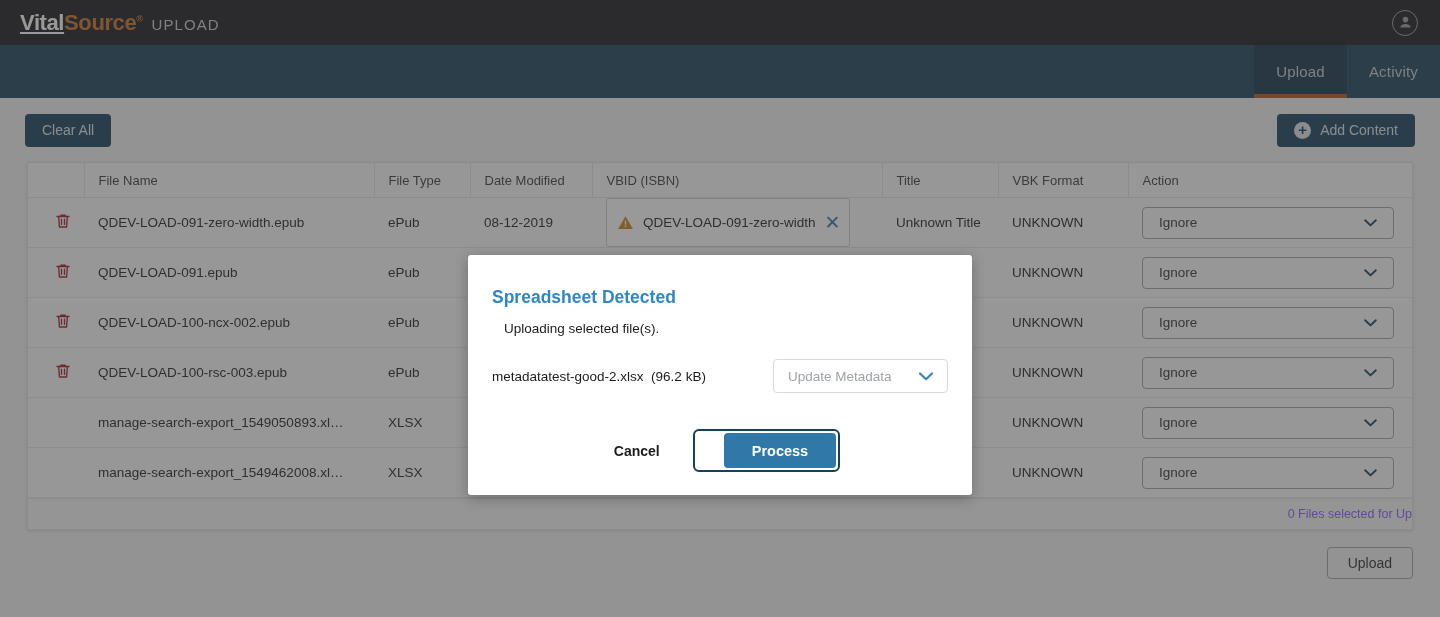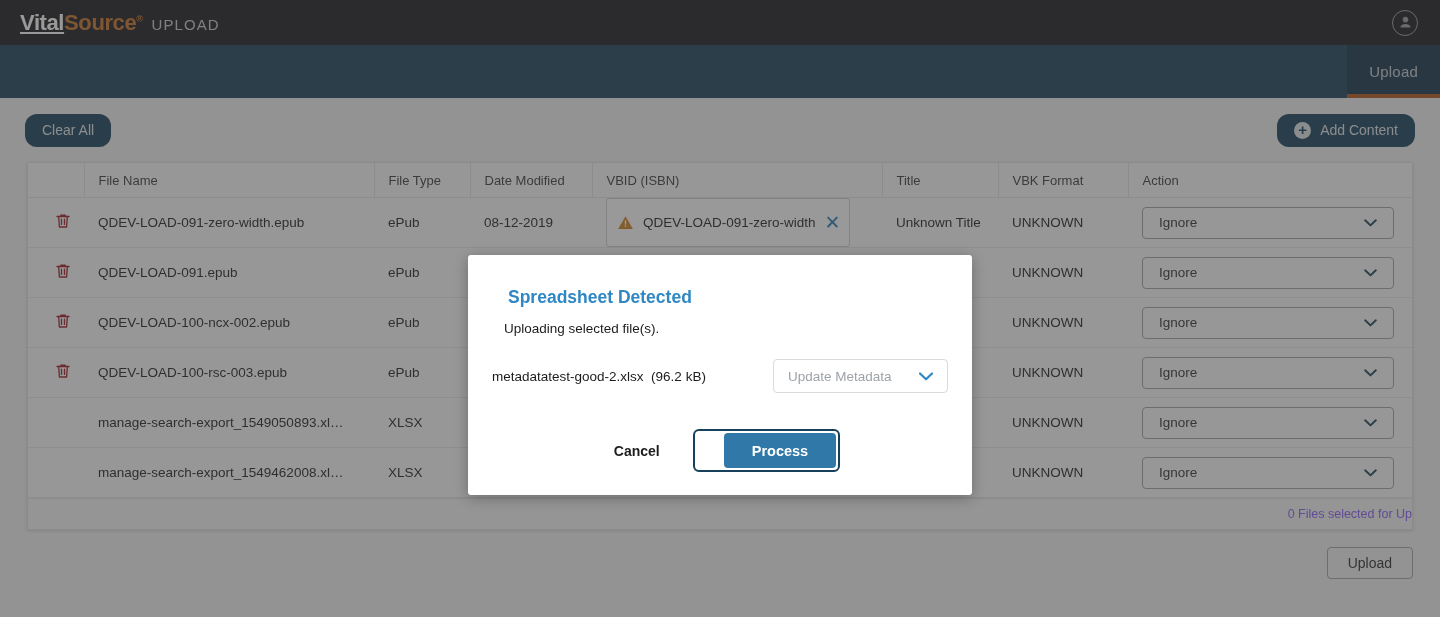--- a/index.html
+++ b/index.html
@@ -44,21 +44,21 @@
   .nav-tab.active::after {
     content: ""; position: absolute; left: 0; right: 0; bottom: 0;
     height: 4px; background: #b3561b;
   }
 
   .toolbar {
     height: 64px; display: flex; align-items: center; justify-content: space-between;
     padding: 0 25px;
   }
   .btn-primary {
-    background: #17405a; color: #dfe3e6; border: none; border-radius: 12px;
+    background: #17405a; color: #dfe3e6; border: none; border-radius: 4px;
     height: 33px; padding: 0 17px; font-size: 14px; font-family: inherit;
     display: inline-flex; align-items: center; gap: 9px;
   }
   .plus-icon {
     width: 17px; height: 17px; border-radius: 50%; background: #dfe3e6;
     color: #17405a; font-size: 15px; line-height: 14px; font-weight: bold;
     display: flex; align-items: center; justify-content: center;
   }
 
   
@@ -132,21 +132,21 @@
   }
 
   
   #modal {
     position: absolute; left: 468px; top: 255px; width: 504px; height: 240px;
     background: #fff; border-radius: 3px; z-index: 60;
     box-shadow: 0 3px 14px rgba(0,0,0,.28);
     padding: 24px 24px 0 24px;
   }
   .modal-title {
-    color: #2f87c4; font-size: 17.5px; font-weight: bold; margin: 8px 0 0 16px;
+    color: #2f87c4; font-size: 17.5px; font-weight: bold; margin: 8px 0 0 0;
   }
   .modal-sub { font-size: 13.5px; color: #1c1c1c; margin: 13px 0 0 12px; }
   .modal-filerow {
     display: flex; align-items: center; justify-content: space-between;
     margin-top: 23px;
   }
   .modal-filename { font-size: 13.5px; color: #1c1c1c; }
   .modal-select {
     display: flex; align-items: center; justify-content: space-between;
     width: 175px; height: 34px; padding: 0 14px;
@@ -184,20 +184,23 @@
     <div class="avatar-btn">
       <svg width="17" height="17" viewBox="0 0 24 24" fill="currentColor" aria-hidden="true">
           <path d="M12 12c2.2 0 4-1.8 4-4s-1.8-4-4-4-4 1.8-4 4 1.8 4 4 4zm0 2c-3 0-7 1.5-7 4v1h14v-1c0-2.5-4-4-7-4z"></path>
         </svg>
     </div>
   </div>
 
   <div class="navbar">
     <div class="nav-tab active">
         <span>Upload</span>
+      </div>
+    <div class="nav-tab">
+        <span>Activity</span>
       </div>
   </div>
 
   <div class="toolbar">
     <button class="btn-primary">
         <span>Clear All</span>
       </button>
     <button class="btn-primary">
       <span class="plus-icon">+</span>
       <span>Add Content</span>

